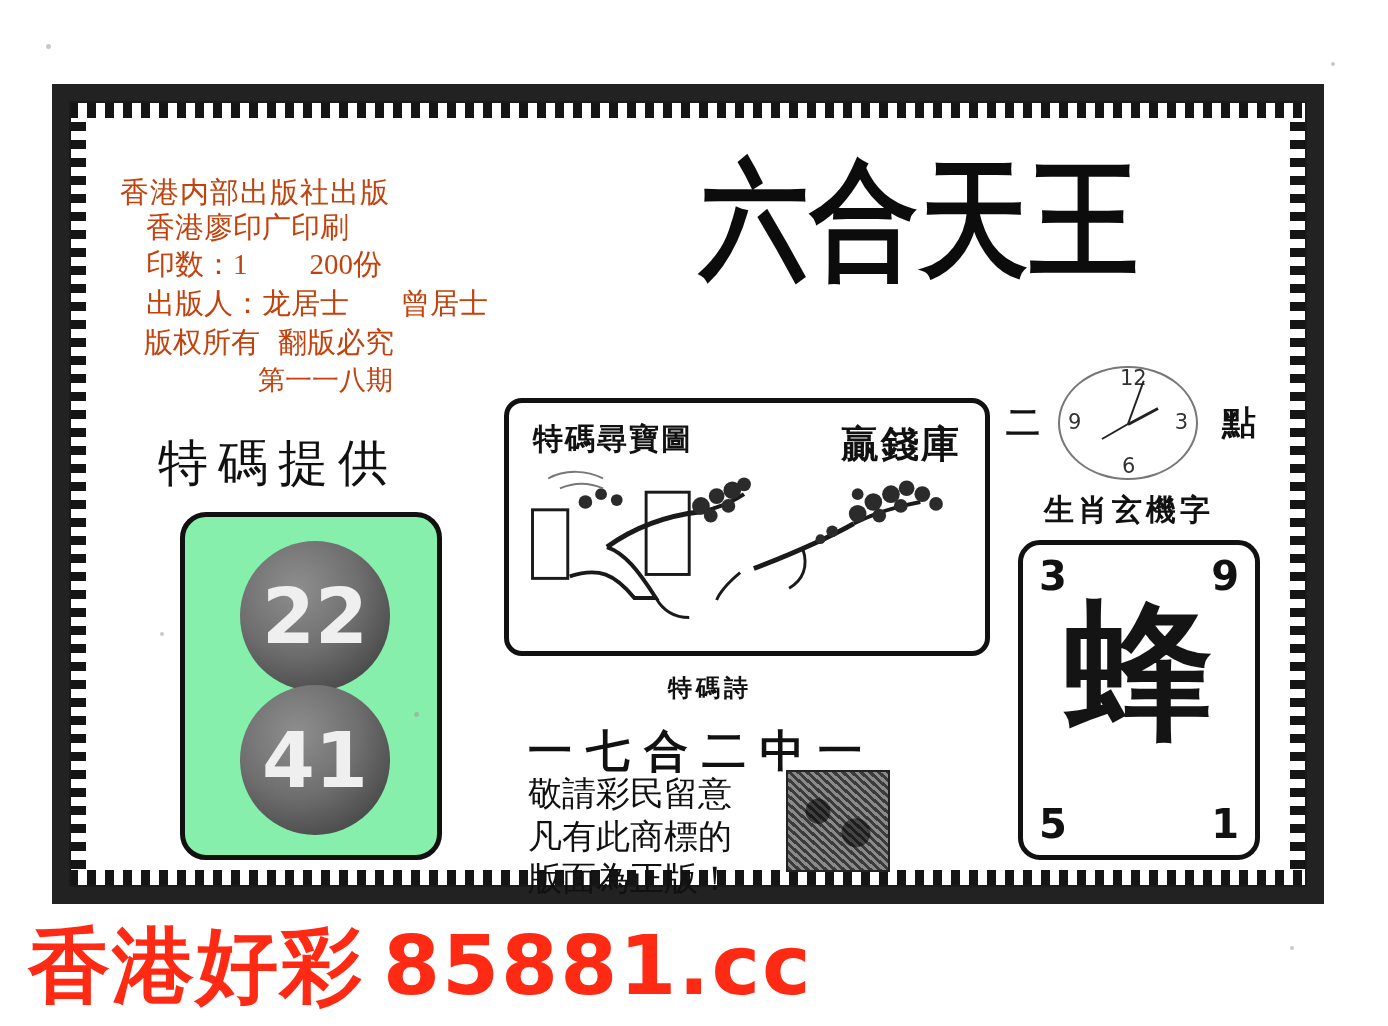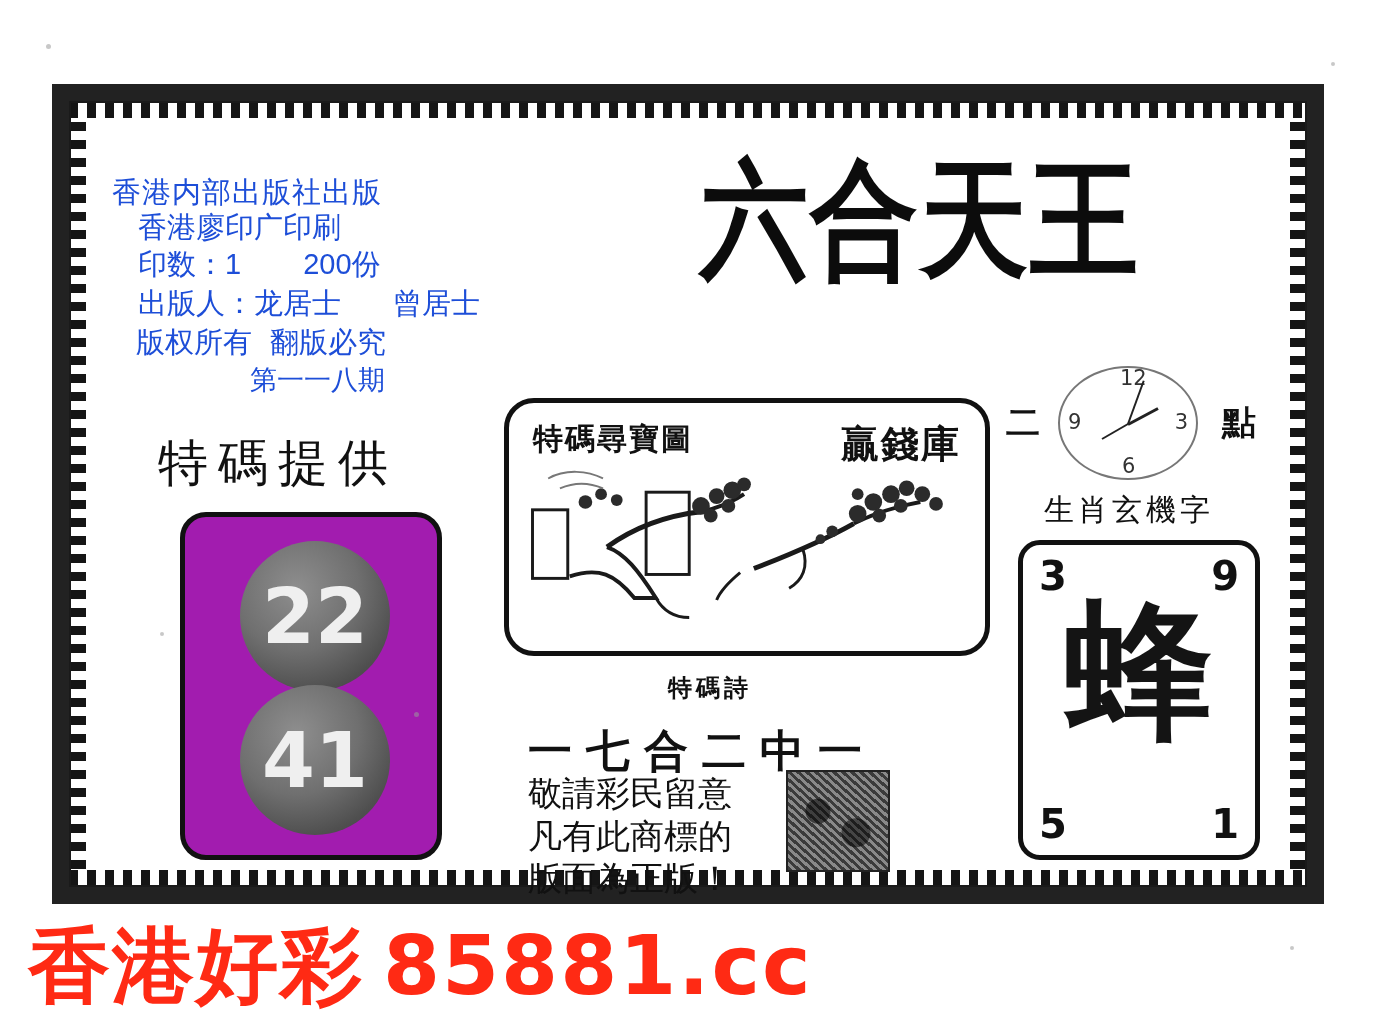--- a/index.html
+++ b/index.html
@@ -60,25 +60,25 @@
     -webkit-mask-composite: xor;
             mask-composite: exclude;
     background:
       radial-gradient(circle at 9px 9px, #ffffff 3px, rgba(255,255,255,0) 3.6px) 0 0 / 18px 18px;
     pointer-events: none;
   }
 
   
   .imprint {
     position: absolute;
-    left: 112px;
+    left: 120px;
     top: 178px;
     width: 540px;
-    font-family: Liberation Sans, sans-serif;
-    color: #1d4ed8;
+    font-family: Liberation Serif, serif;
+    color: #c2410c;
     line-height: 1.0;
   }
   .imprint div { white-space: nowrap; }
   .imp-1 { font-size: 29px; letter-spacing: 1px; }
   .imp-2 { font-size: 29px; margin-top: 6px; padding-left: 26px; }
   .imp-3 { font-size: 29px; margin-top: 8px; padding-left: 26px; }
   .imp-3 .gap { display: inline-block; width: 62px; }
   .imp-4 { font-size: 29px; margin-top: 10px; padding-left: 26px; }
   .imp-4 .gap { display: inline-block; width: 52px; }
   .imp-5 { font-size: 29px; margin-top: 10px; padding-left: 24px; }
@@ -117,21 +117,21 @@
   }
   .ball-box {
     position: absolute;
     left: 180px;
     top: 512px;
     width: 262px;
     height: 348px;
     border: 5px solid #111;
     border-radius: 26px;
     box-sizing: border-box;
-    background: #a21caf;
+    background: #86efac;
   }
   .ball {
     position: absolute;
     width: 150px;
     height: 150px;
     border-radius: 50%;
     background: radial-gradient(circle at 38% 32%, #8e8e8e 0%, #6f6f6f 45%, #4f4f4f 75%, #3d3d3d 100%);
     color: #efefef;
     font-size: 76px;
     font-weight: bold;
@@ -144,21 +144,21 @@
   .ball-2 { left: 55px; top: 168px; }
 
   
   .pic-box {
     position: absolute;
     left: 504px;
     top: 398px;
     width: 486px;
     height: 258px;
     border: 5px solid #111;
-    border-radius: 30px;
+    border-radius: 18px;
     box-sizing: border-box;
     background: #fff;
     overflow: hidden;
   }
   .pic-label-left {
     position: absolute;
     left: 24px; top: 16px;
     font-size: 30px; font-weight: bold;
     letter-spacing: 2px;
     color: #111;
@@ -251,21 +251,21 @@
   .hand-h { left: 68px; top: 55px; width: 34px; height: 3px; transform: rotate(-28deg); }
   .hand-m { left: 68px; top: 55px; width: 46px; height: 2px; transform: rotate(-70deg); }
   .hand-s { left: 68px; top: 55px; width: 30px; height: 2px; transform: rotate(150deg); }
 
   
   .zodiac-title {
     position: absolute;
     left: 1044px;
     top: 490px;
     font-size: 30px;
-    font-weight: normal;
+    font-weight: bold;
     letter-spacing: 4px;
     color: #111;
   }
   .card {
     position: absolute;
     left: 1018px;
     top: 540px;
     width: 242px;
     height: 320px;
     border: 5px solid #111;

